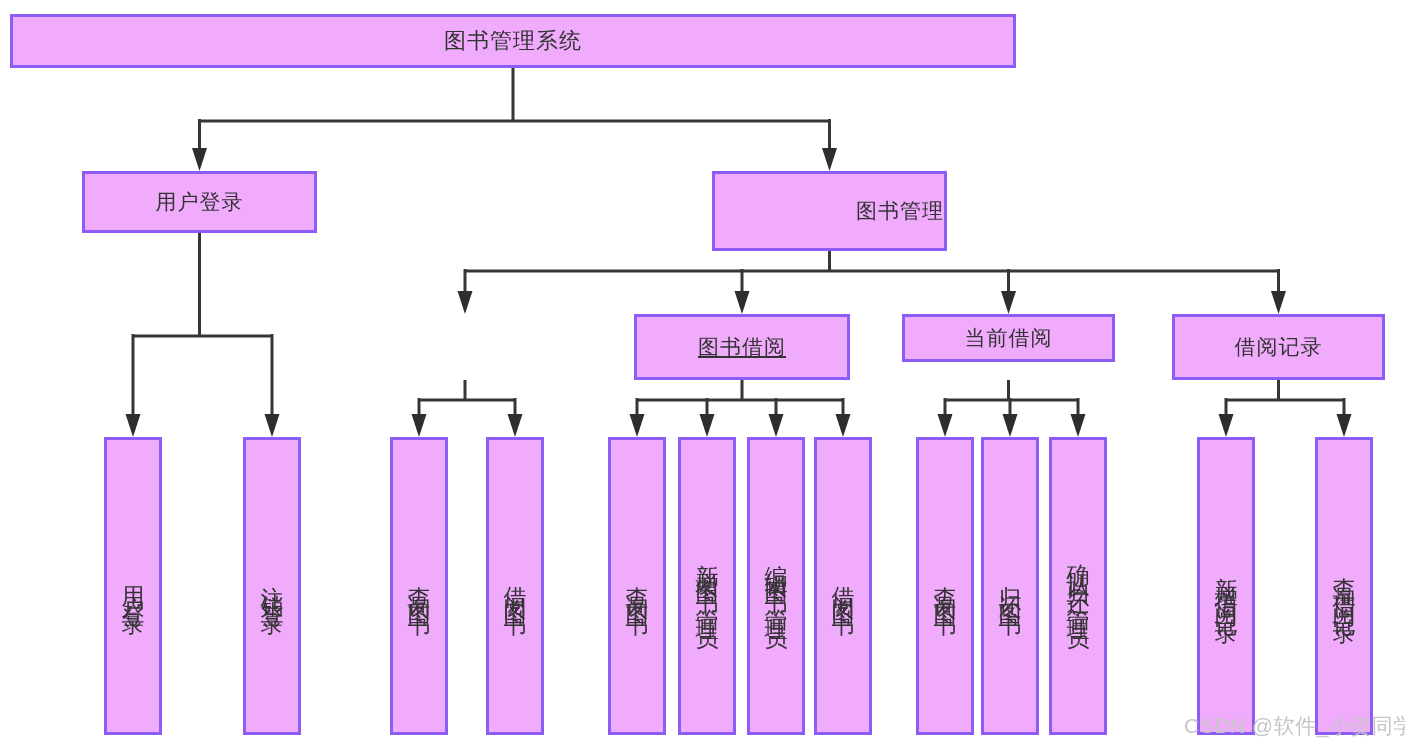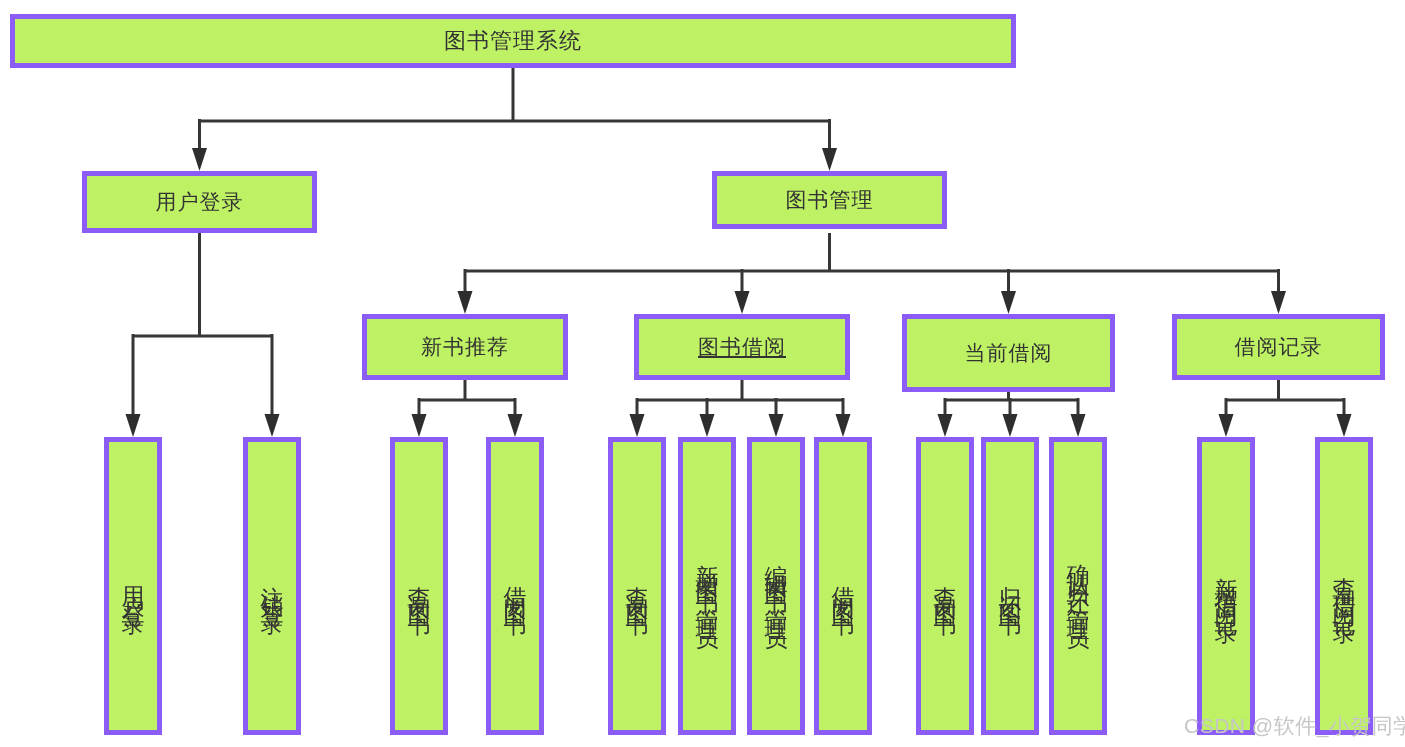--- a/index.html
+++ b/index.html
@@ -5,38 +5,38 @@
   html, body { margin: 0; padding: 0; background: #ffffff; }
   body {
     width: 1405px; height: 747px;
     font-family: "Liberation Sans", "DejaVu Sans", sans-serif;
     position: relative; overflow: hidden;
   }
   #canvas { position: absolute; left: 0; top: 0; width: 1405px; height: 747px; }
   #wires { position: absolute; left: 0; top: 0; z-index: 1; }
   .node {
     position: absolute; box-sizing: border-box;
-    background: #bef264; border: 5px solid #8b5cf6;
+    background: #f0abfc; border: 3px solid #8b5cf6;
     display: flex; align-items: center; justify-content: center;
     color: #333333; z-index: 2;
   }
   .node .lbl { white-space: nowrap; }
   .h-node .lbl { font-size: 21px; letter-spacing: 1px; }
   .root-node .lbl { font-size: 22px; letter-spacing: 1px; }
   .v-node .lbl {
     writing-mode: vertical-rl; text-orientation: mixed;
     font-size: 23px; letter-spacing: 9px; line-height: 1;
   }
   
   .root-node   { left: 10px;  top: 14px;  width: 1006px; height: 54px; }
   .n-l2a { left: 82px;  top: 171px; width: 235px; height: 62px; }
-  .n-l2b { left: 712px; top: 171px; width: 235px; height: 58px; }
+  .n-l2b { left: 712px; top: 171px; width: 235px; height: 80px; justify-content: flex-end; }
   .n-l3a { left: 362px;  top: 314px; width: 206px; height: 66px; }
   .n-l3b { left: 634px;  top: 314px; width: 216px; height: 66px; text-decoration: underline; }
-  .n-l3c { left: 902px;  top: 314px; width: 213px; height: 78px; }
+  .n-l3c { left: 902px;  top: 314px; width: 213px; height: 48px; }
   .n-l3d { left: 1172px; top: 314px; width: 213px; height: 66px; }
   .leaf { top: 437px; width: 58px; height: 298px; }
   .n-g1a { left: 104px; }  .n-g1b { left: 243px; }
   .n-g2a { left: 390px; }  .n-g2b { left: 486px; }
   .n-g3a { left: 608px; }  .n-g3b { left: 678px; }
   .n-g3c { left: 747px; }  .n-g3d { left: 814px; }
   .n-g4a { left: 916px; }  .n-g4b { left: 981px; }  .n-g4c { left: 1049px; }
   .n-g5a { left: 1197px; } .n-g5b { left: 1315px; }
   .watermark {
     position: absolute; left: 1184px; top: 712px; z-index: 5;
@@ -105,23 +105,20 @@
     <span class="lbl">图书管理系统</span>
   </div>
 
   <div class="node n-l2a h-node">
     <span class="lbl">用户登录</span>
   </div>
   <div class="node n-l2b h-node">
     <span class="lbl">图书管理</span>
   </div>
 
-  <div class="node n-l3a h-node">
-    <span class="lbl">新书推荐</span>
-  </div>
   <div class="node n-l3b h-node">
     <span class="lbl">图书借阅</span>
   </div>
   <div class="node n-l3c h-node">
     <span class="lbl">当前借阅</span>
   </div>
   <div class="node n-l3d h-node">
     <span class="lbl">借阅记录</span>
   </div>
 

